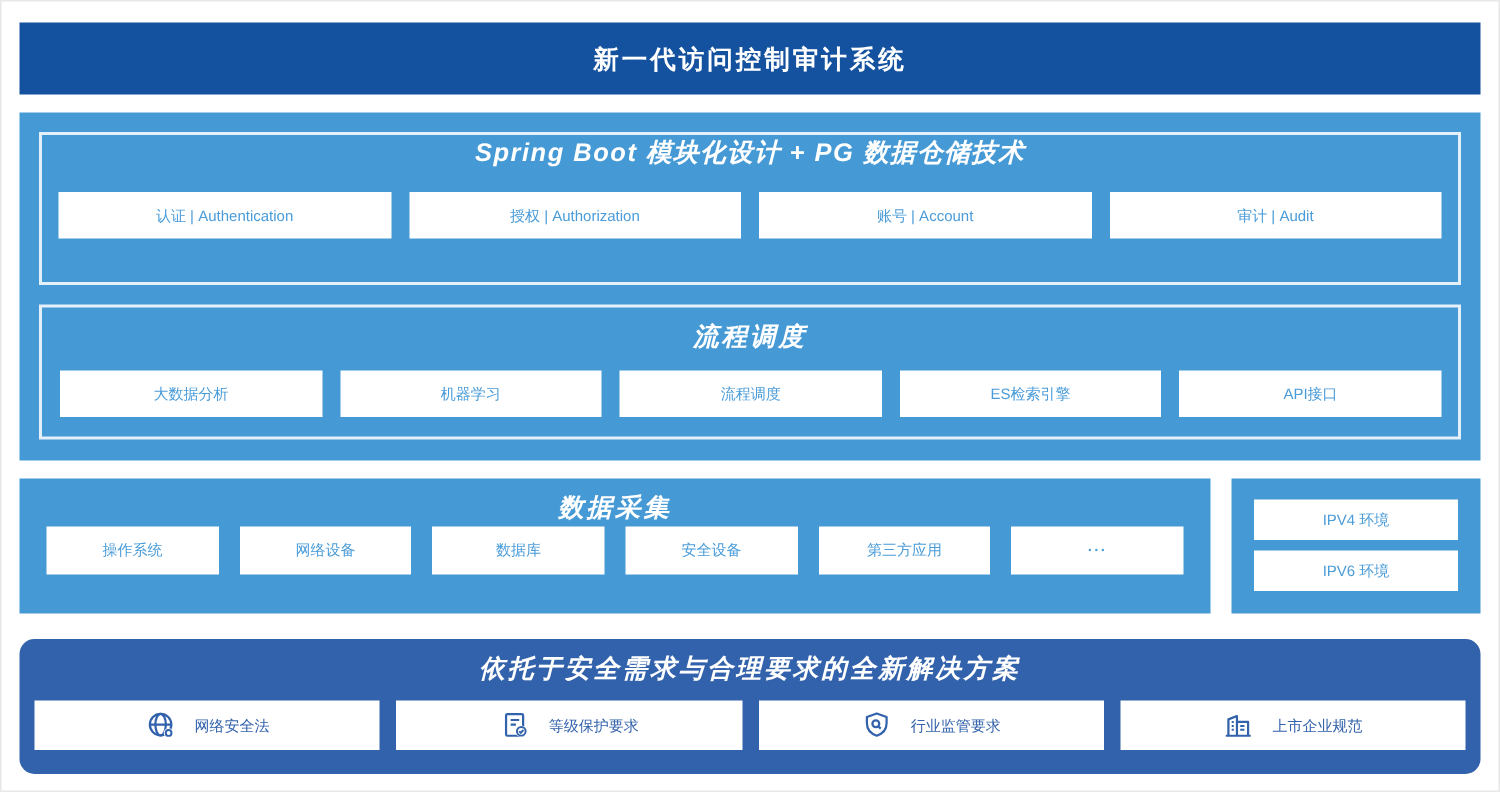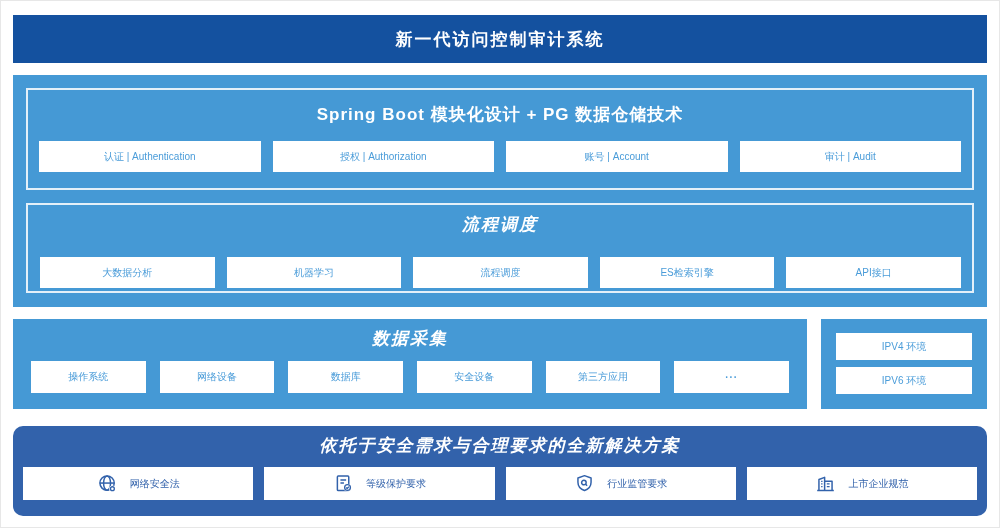--- a/index.html
+++ b/index.html
@@ -32,28 +32,28 @@
   .inner-box {
     border: 2px solid rgba(255,255,255,0.85);
     display: flex; flex-direction: column;
   }
   .inner-box.spring { flex: 0 0 102px; }
   .inner-box.analysis { flex: 0 0 90px; }
   .inner-title {
     color: #ffffff; font-size: 17px; font-weight: bold;
     text-align: center; letter-spacing: 2px;
   }
-  .inner-box.spring .inner-title { margin-top: 13px; letter-spacing: 1px; }
+  .inner-box.spring .inner-title { font-style: italic; letter-spacing: 1px; }
   .inner-box.analysis .inner-title { margin-top: 8px; font-style: italic; }
   .box-row {
     display: flex; gap: 12px;
     padding: 0 11px;
   }
   .inner-box.spring .box-row { margin-top: 15px; }
-  .inner-box.analysis .box-row { margin-top: 21px; padding-left: 12px; }
+  .inner-box.analysis .box-row { margin-top: 11px; padding-left: 12px; }
   .white-box {
     flex: 1;
     height: 31px;
     background: #ffffff;
     color: #4a9cd9;
     font-size: 10px;
     display: flex; align-items: center; justify-content: center;
     white-space: nowrap;
   }
   .mid-row {
@@ -64,21 +64,21 @@
   .collect {
     flex: 1;
     background: #4599d5;
     padding: 8px 18px 0 18px;
     display: flex; flex-direction: column;
   }
   .section-title {
     color: #ffffff; font-size: 17px; font-weight: bold;
     text-align: center; letter-spacing: 2px; font-style: italic;
   }
-  .collect .box-row { padding: 0; gap: 14px; margin-top: 11px; }
+  .collect .box-row { padding: 0; gap: 14px; margin-top: 1px; }
   .collect .white-box { height: 32px; }
   .env {
     flex: 0 0 166px;
     background: #4599d5;
     padding: 14px 15px;
     display: flex; flex-direction: column; gap: 7px;
   }
   .env .white-box { flex: 0 0 27px; height: 27px; }
   .solution {
     flex: 0 0 90px;

